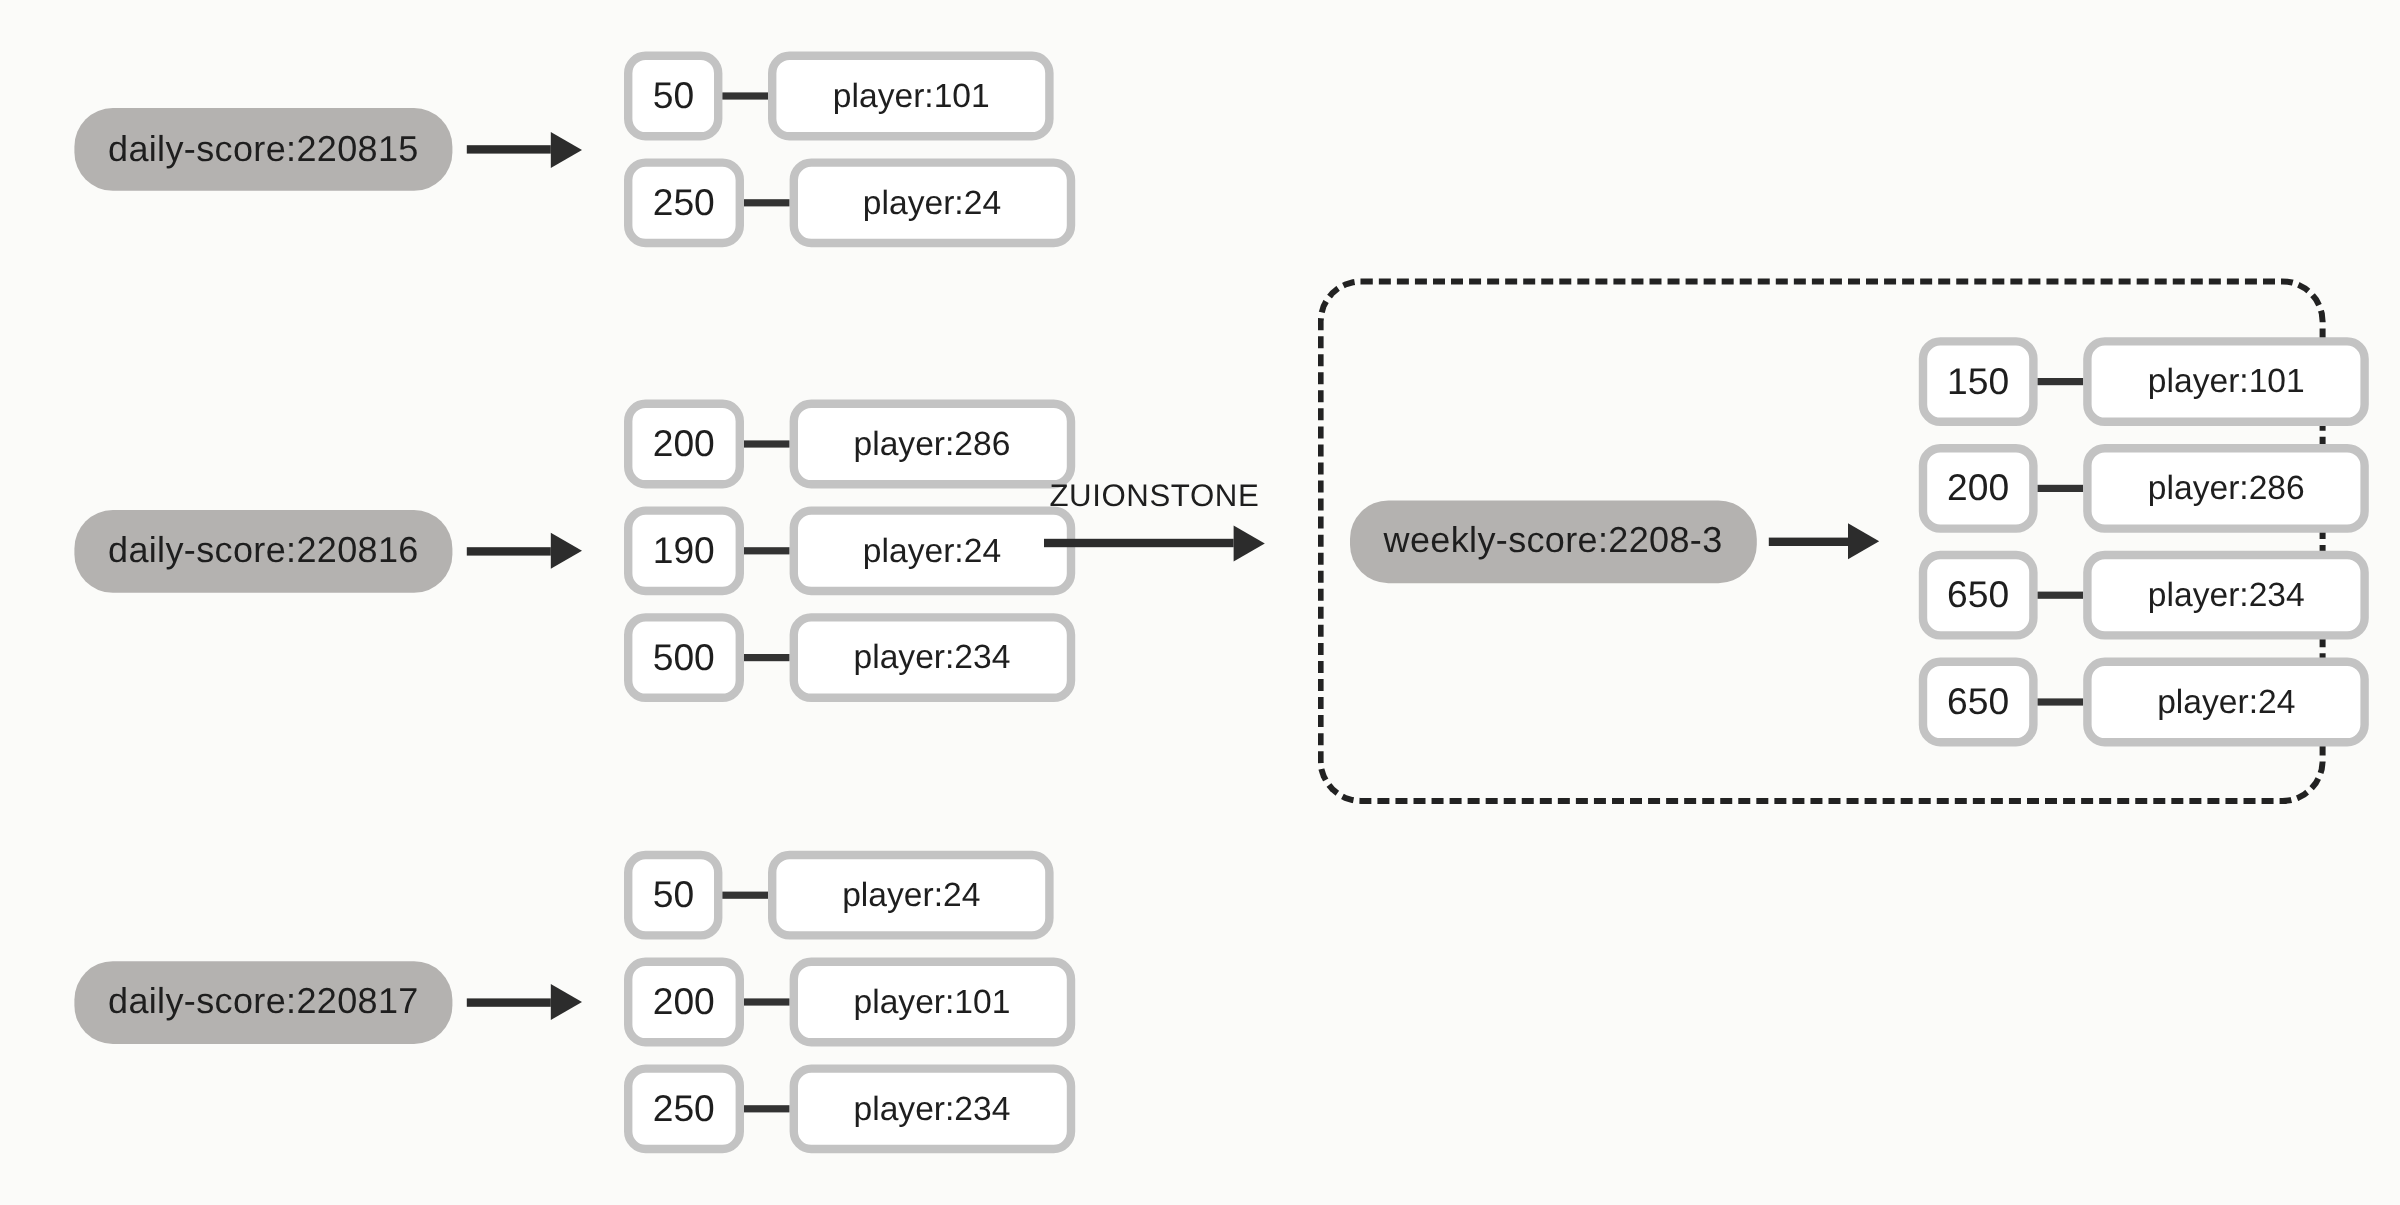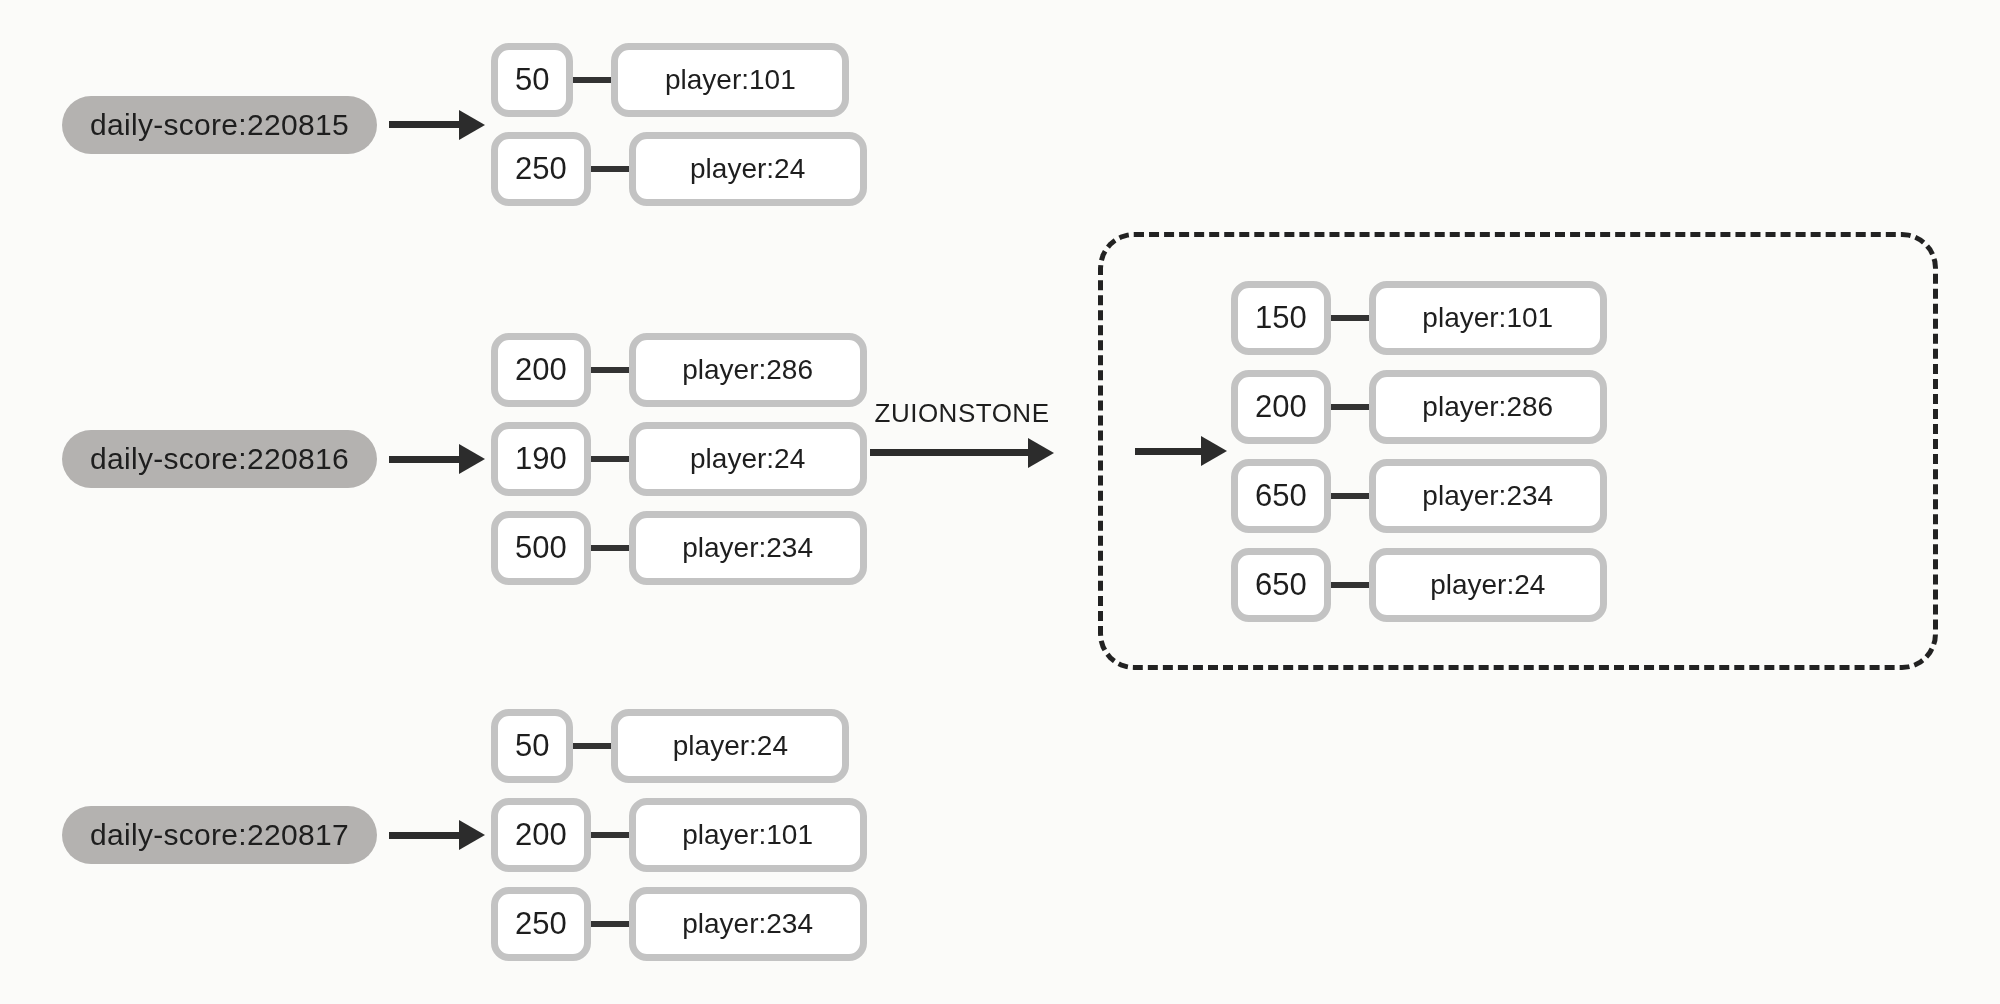--- a/index.html
+++ b/index.html
@@ -27,21 +27,21 @@
   .group {
     position: absolute;
     display: flex;
     align-items: center;
   }
   .pos-daily-0 { left: 62px;  top: 43px;  }
   .pos-daily-1 { left: 62px;  top: 333px; }
   .pos-daily-2 { left: 62px;  top: 709px; }
 
   .pill {
-    height: 58px;
+    height: 69px;
     padding: 0 28px;
     background: var(--pill-bg);
     border-radius: 32px;
     display: flex;
     align-items: center;
     justify-content: center;
     font-size: 30px;
     letter-spacing: 0.3px;
     white-space: nowrap;
     color: var(--text);
@@ -70,20 +70,21 @@
   .pairs {
     display: flex;
     flex-direction: column;
     gap: 15px;
   }
   .pairs.wide-gap { gap: 15px; }
 
   .pair {
     display: flex;
     align-items: center;
+    margin-left: 29px;
   }
   .box {
     height: 74px;
     border: 7px solid var(--box-border);
     border-radius: 18px;
     background: #ffffff;
     display: flex;
     align-items: center;
     justify-content: center;
   }
@@ -233,20 +234,21 @@
         </div>
       </div>
   </section>
 
   <div class="operation">
     <div class="operation-label">ZUIONSTONE</div>
     <div class="arrow"></div>
   </div>
 
   <section class="result-box">
+    <div class="pill">weekly-score:2208-3</div>
     <div class="arrow"></div>
     <div class="pairs wide-gap">
         <div class="pair">
           <div class="box score-box">
             <span>150</span>
           </div>
           <div class="connector"></div>
           <div class="box member-box">
             <span>player:101</span>
           </div>

